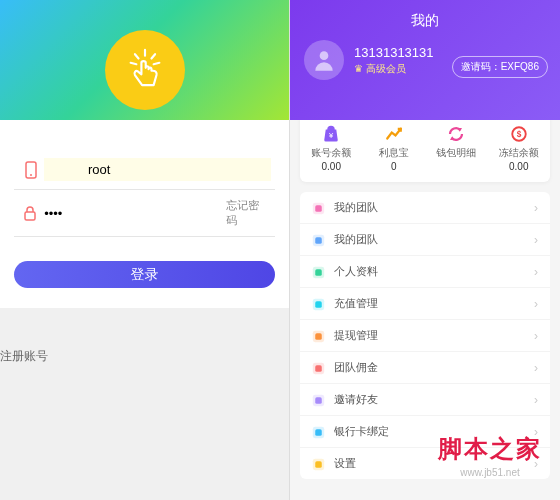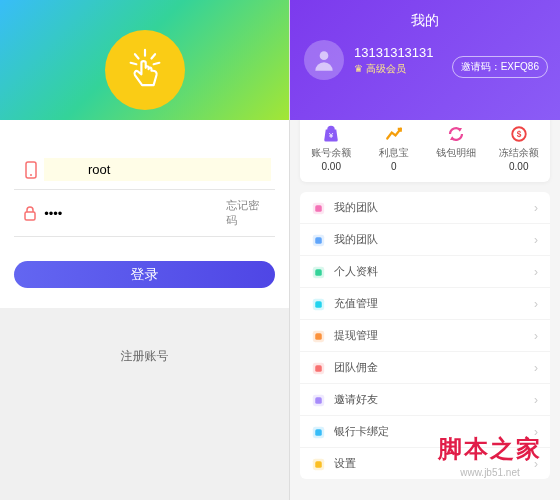--- a/index.html
+++ b/index.html
@@ -12,21 +12,21 @@
 .login-header { height: 120px; background: linear-gradient(135deg, #38bdf8 0%, #34d399 45%, #a3e635 100%); position: relative; }
 .logo-circle { position: absolute; left: 50%; transform: translateX(-50%); top: 30px; width: 80px; height: 80px; border-radius: 50%; background: #facc15; display: flex; align-items: center; justify-content: center; }
 .logo-circle svg { width: 46px; height: 46px; }
 .login-body { background: #fff; padding: 30px 14px 20px; }
 .input-row { display: flex; align-items: center; border-bottom: 1px solid #e5e5e5; padding: 8px 4px; }
 .input-row .icon-slot { width: 26px; display: flex; justify-content: center; color: #f87171; }
 .input-row input { flex: 1; border: none; outline: none; font-size: 13px; padding: 4px 2px; }
 .input-row input[type=text] { background: #fffde7; padding-left: 44px; }
 .input-row .forgot { font-size: 11px; color: #888; padding: 0 4px; }
 .login-btn { margin-top: 24px; width: 100%; height: 27px; border-radius: 20px; background: linear-gradient(90deg, #6366f1, #4f46e5); color: #fff; border: none; font-size: 14px; cursor: pointer; }
-.register { text-align: center; padding: 40px 0; font-size: 12px; color: #666; background: #f0f0f0; }
+.register { padding: 40px 0; font-size: 12px; color: #666; background: #f0f0f0; }
 
 
 .prof-header { height: 120px; background: linear-gradient(135deg, #7c3aed, #8b5cf6); color: #fff; padding: 12px 14px; position: relative; }
 .prof-title { text-align: center; font-size: 14px; margin-bottom: 10px; }
 .prof-row { display: flex; align-items: center; gap: 10px; }
 .avatar { width: 40px; height: 40px; border-radius: 50%; background: rgba(255,255,255,0.25); display: flex; align-items: center; justify-content: center; }
 .uid { font-size: 13px; font-weight: 500; }
 .member { font-size: 10px; color: #fde68a; display: flex; align-items: center; gap: 3px; margin-top: 2px; }
 .invite-pill { position: absolute; right: 12px; top: 56px; border: 1px solid rgba(255,255,255,0.6); border-radius: 12px; padding: 3px 8px; font-size: 10px; text-align: center; }
 

